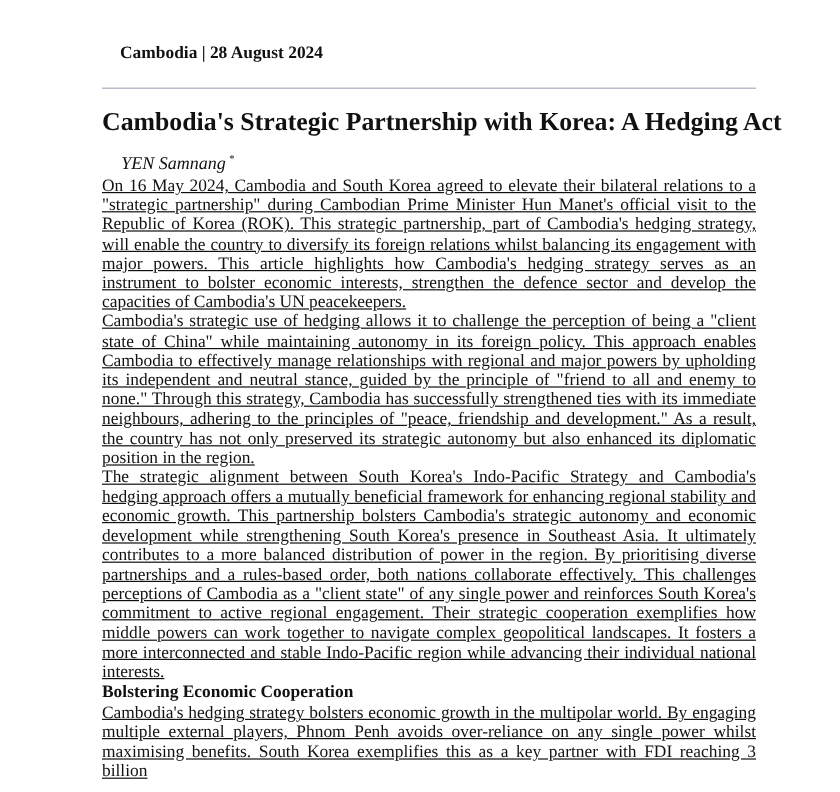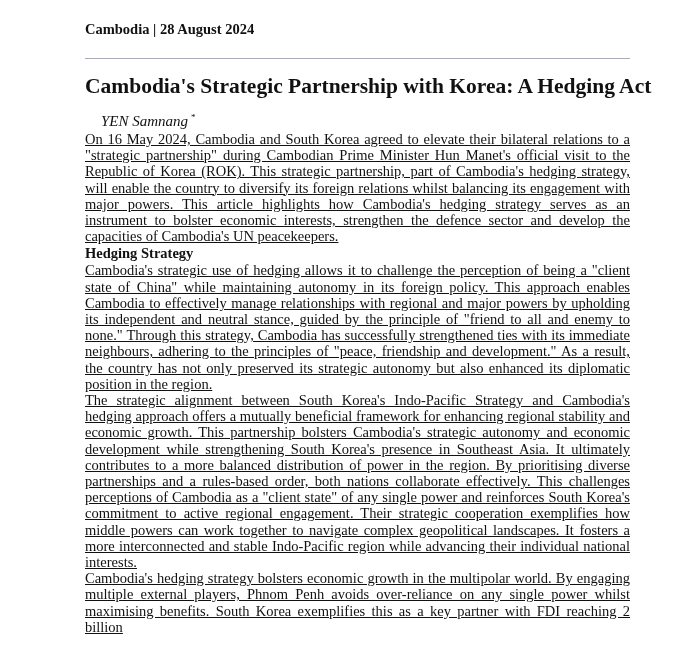--- a/index.html
+++ b/index.html
@@ -15,21 +15,21 @@
       font-family: "Liberation Serif", "DejaVu Serif", serif;
       color: #111111;
     }
     .page {
       position: absolute;
       left: 85px;
       top: 0;
       width: 545px;
     }
     .header-line {
-      margin: 0;
+      margin: 15px;
       padding-top: 20px;
       font-size: 14.5px;
       font-weight: bold;
       line-height: 18px;
       height: 18px;
     }
     .rule {
       margin-top: 20px;
       height: 0;
       border-top: 1.5px solid #a8acc0;
@@ -83,18 +83,18 @@
   <div class="rule"></div>
 
   <h1 class="title">Cambodia's Strategic Partnership with Korea: A Hedging Act</h1>
 
   <div class="author">
     <span>YEN Samnang</span><sup>*</sup>
   </div>
 
   <p class="body intro">On 16 May 2024, Cambodia and South Korea agreed to elevate their bilateral relations to a "strategic partnership" during Cambodian Prime Minister Hun Manet's official visit to the Republic of Korea (ROK). This strategic partnership, part of Cambodia's hedging strategy, will enable the country to diversify its foreign relations whilst balancing its engagement with major powers. This article highlights how Cambodia's hedging strategy serves as an instrument to bolster economic interests, strengthen the defence sector and develop the capacities of Cambodia's UN peacekeepers.</p>
 
-  <h2 class="section s1">Hedging Strategy</h2>
   <p class="body s1p">Cambodia's strategic use of hedging allows it to challenge the perception of being a "client state of China" while maintaining autonomy in its foreign policy. This approach enables Cambodia to effectively manage relationships with regional and major powers by upholding its independent and neutral stance, guided by the principle of "friend to all and enemy to none." Through this strategy, Cambodia has successfully strengthened ties with its immediate neighbours, adhering to the principles of "peace, friendship and development." As a result, the country has not only preserved its strategic autonomy but also enhanced its diplomatic position in the region.</p>
   <p class="body p3">The strategic alignment between South Korea's Indo-Pacific Strategy and Cambodia's hedging approach offers a mutually beneficial framework for enhancing regional stability and economic growth. This partnership bolsters Cambodia's strategic autonomy and economic development while strengthening South Korea's presence in Southeast Asia. It ultimately contributes to a more balanced distribution of power in the region. By prioritising diverse partnerships and a rules-based order, both nations collaborate effectively. This challenges perceptions of Cambodia as a "client state" of any single power and reinforces South Korea's commitment to active regional engagement. Their strategic cooperation exemplifies how middle powers can work together to navigate complex geopolitical landscapes. It fosters a more interconnected and stable Indo-Pacific region while advancing their individual national interests.</p>
 
-  <p class="body s2p">Cambodia's hedging strategy bolsters economic growth in the multipolar world. By engaging multiple external players, Phnom Penh avoids over-reliance on any single power whilst maximising benefits. South Korea exemplifies this as a key partner with FDI reaching 2 billion</p>
+  <h2 class="section s2">Bolstering Economic Cooperation</h2>
+  <p class="body s2p">Cambodia's hedging strategy bolsters economic growth in the multipolar world. By engaging multiple external players, Phnom Penh avoids over-reliance on any single power whilst maximising benefits. South Korea exemplifies this as a key partner with FDI reaching 3 billion</p>
 </div>
 
 </body></html>

